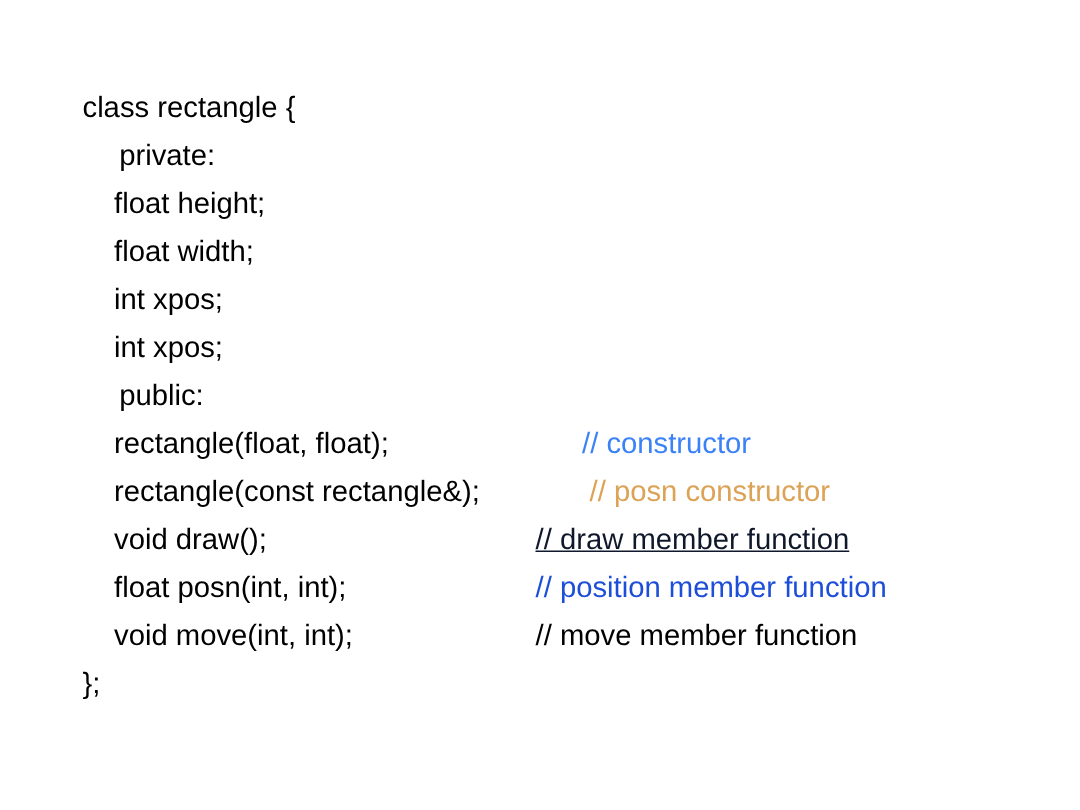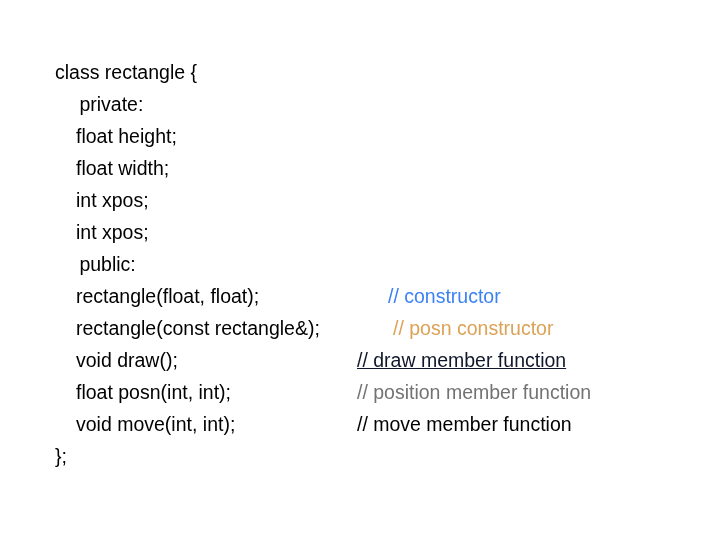--- a/index.html
+++ b/index.html
@@ -68,17 +68,17 @@
       <div class="code-line"><span class="code-text ind-0">class rectangle {</span></div>
       <div class="code-line"><span class="code-text ind-1"> private:</span></div>
       <div class="code-line"><span class="code-text ind-2">float height;</span></div>
       <div class="code-line"><span class="code-text ind-2">float width;</span></div>
       <div class="code-line"><span class="code-text ind-2">int xpos;</span></div>
       <div class="code-line"><span class="code-text ind-2">int xpos;</span></div>
       <div class="code-line"><span class="code-text ind-1"> public:</span></div>
       <div class="code-line"><span class="code-text ind-2">rectangle(float, float);</span><span class="comment col-a" style="color: #3b82f6;">// constructor</span></div>
       <div class="code-line"><span class="code-text ind-2">rectangle(const rectangle&amp;);</span><span class="comment col-b" style="color: rgb(220, 162, 85);">// posn constructor</span></div>
       <div class="code-line"><span class="code-text ind-2">void draw();</span><span class="comment col-c" style="color: #0f172a; text-decoration: underline;">// draw member function</span></div>
-      <div class="code-line"><span class="code-text ind-2">float posn(int, int);</span><span class="comment col-c" style="color: #737373;">// position member function</span></div>
+      <div class="code-line"><span class="code-text ind-2">float posn(int, int);</span><span class="comment col-c" style="color: #1d4ed8;">// position member function</span></div>
       <div class="code-line"><span class="code-text ind-2">void move(int, int);</span><span class="comment col-c" style="color: rgb(0, 0, 0);">// move member function</span></div>
       <div class="code-line"><span class="code-text ind-0">};</span></div>
     </div>
 </div>
 
 </body></html>

